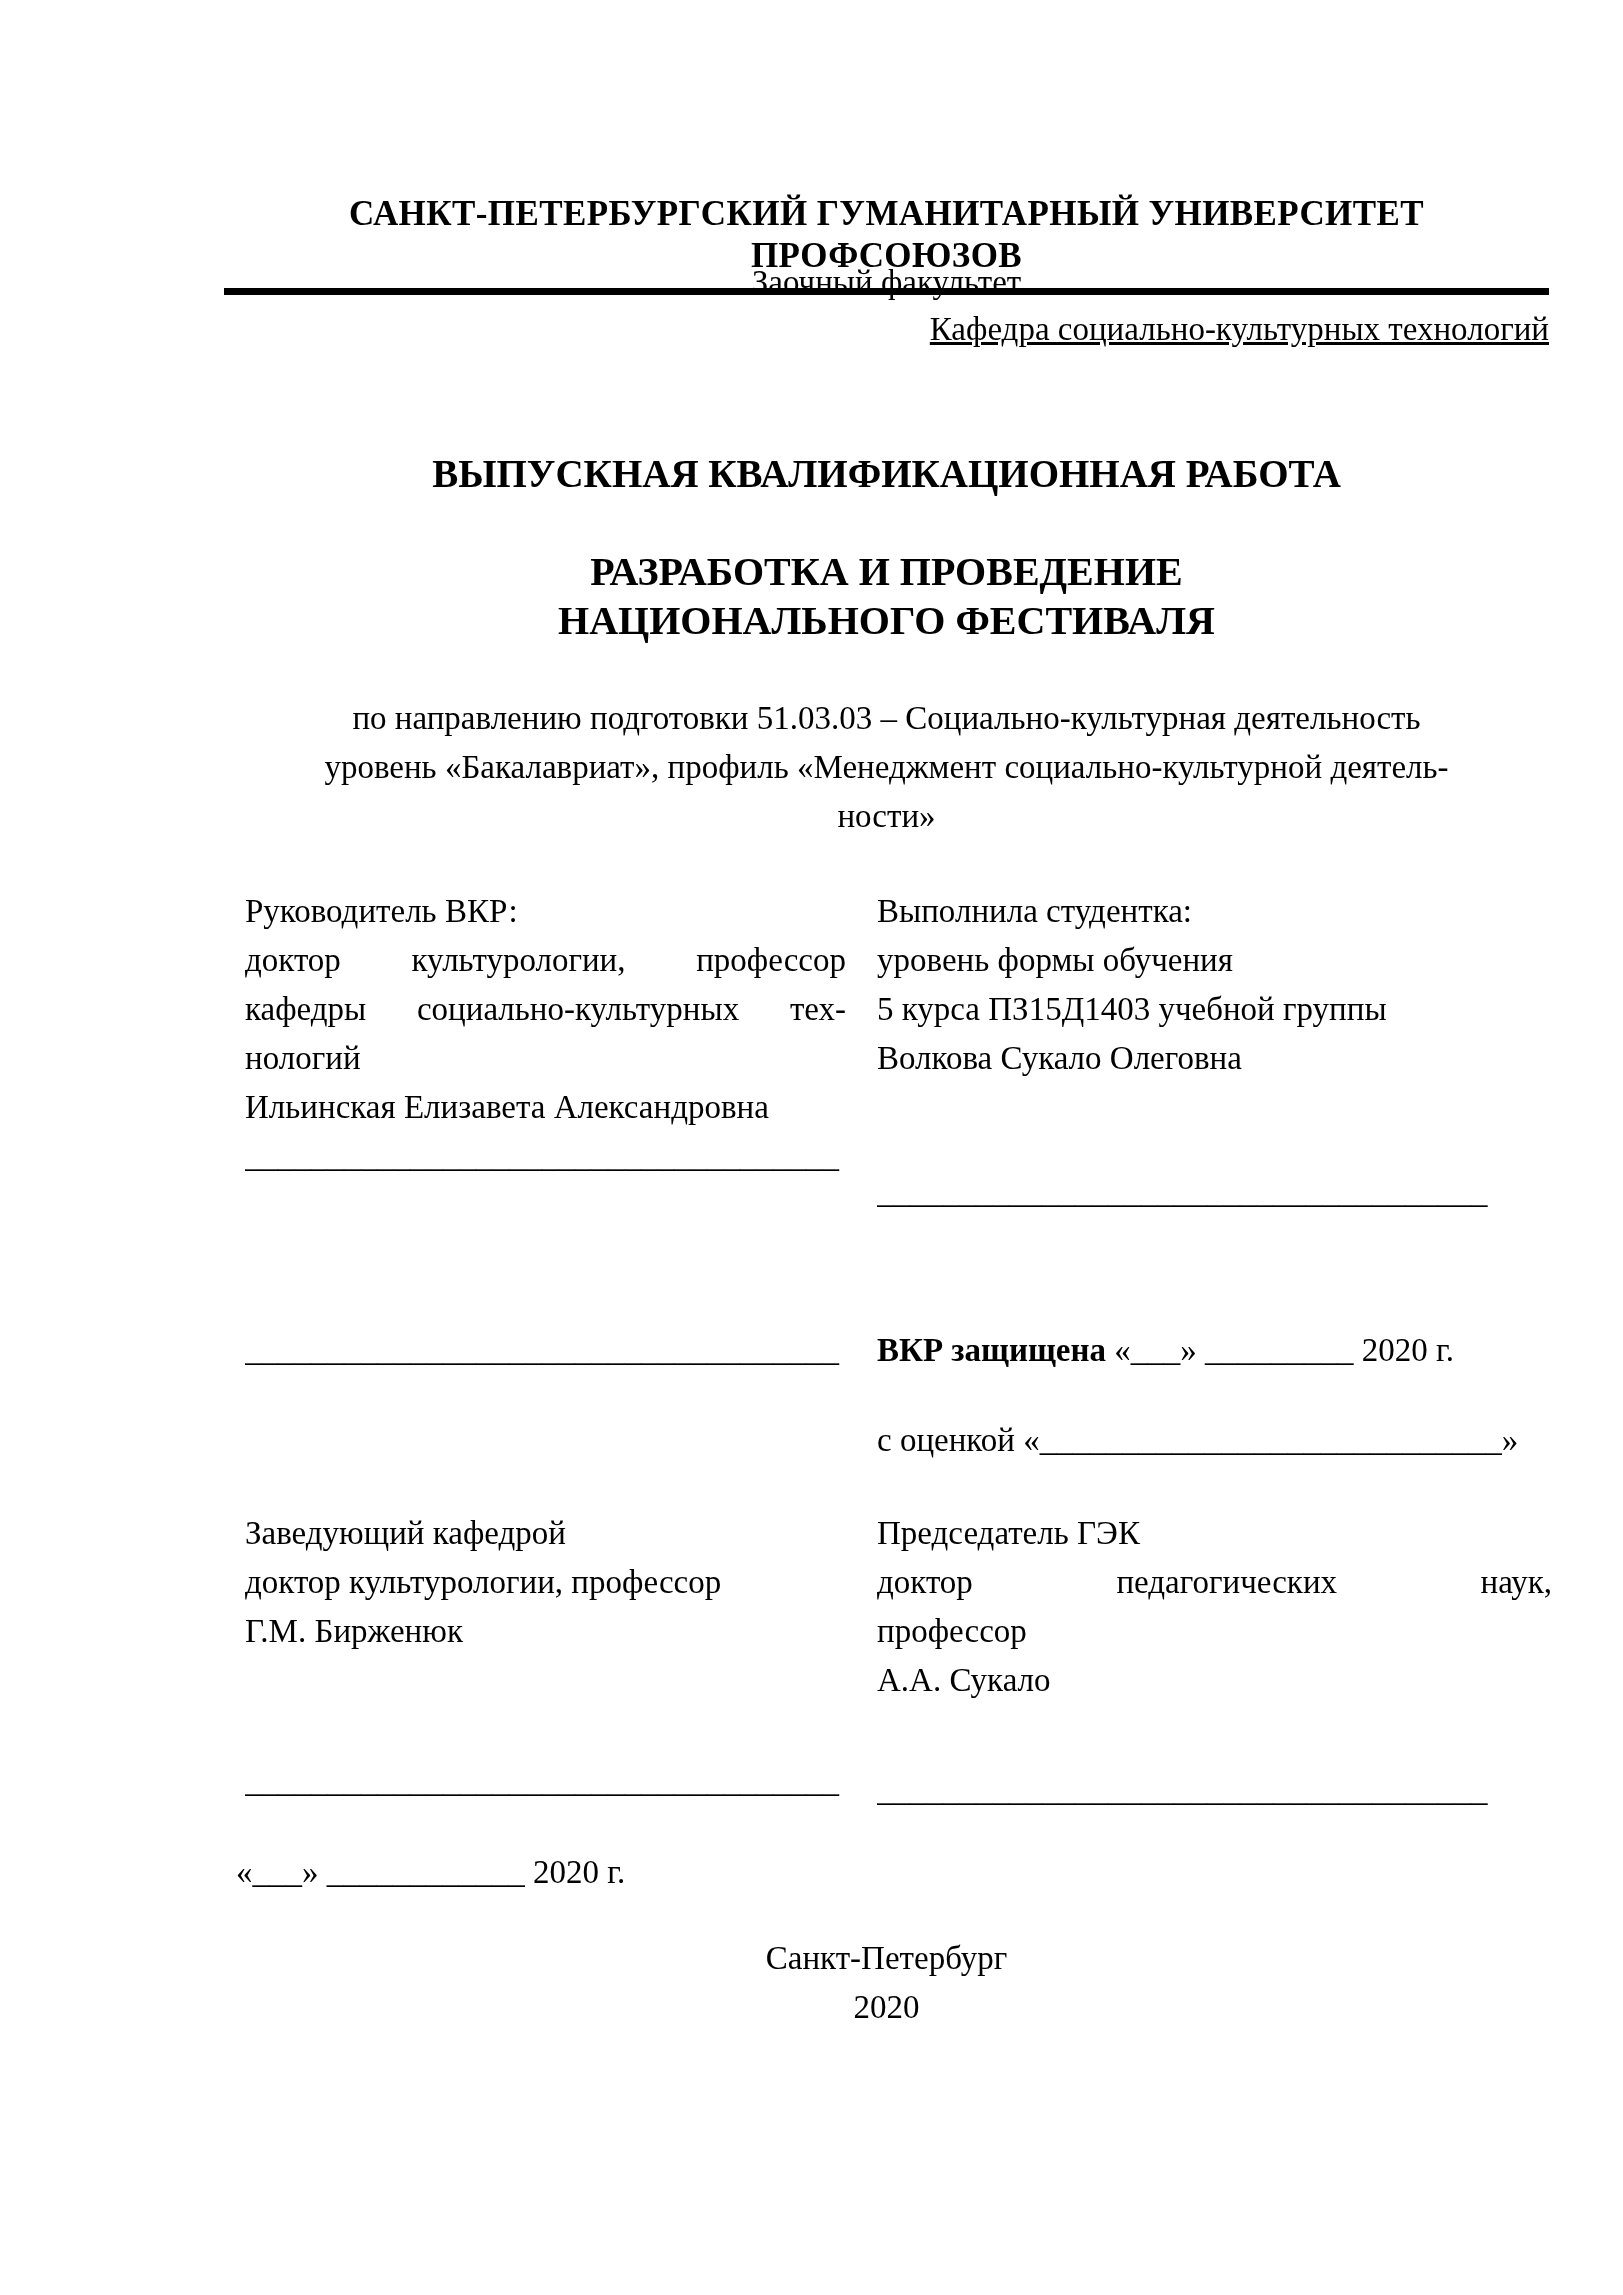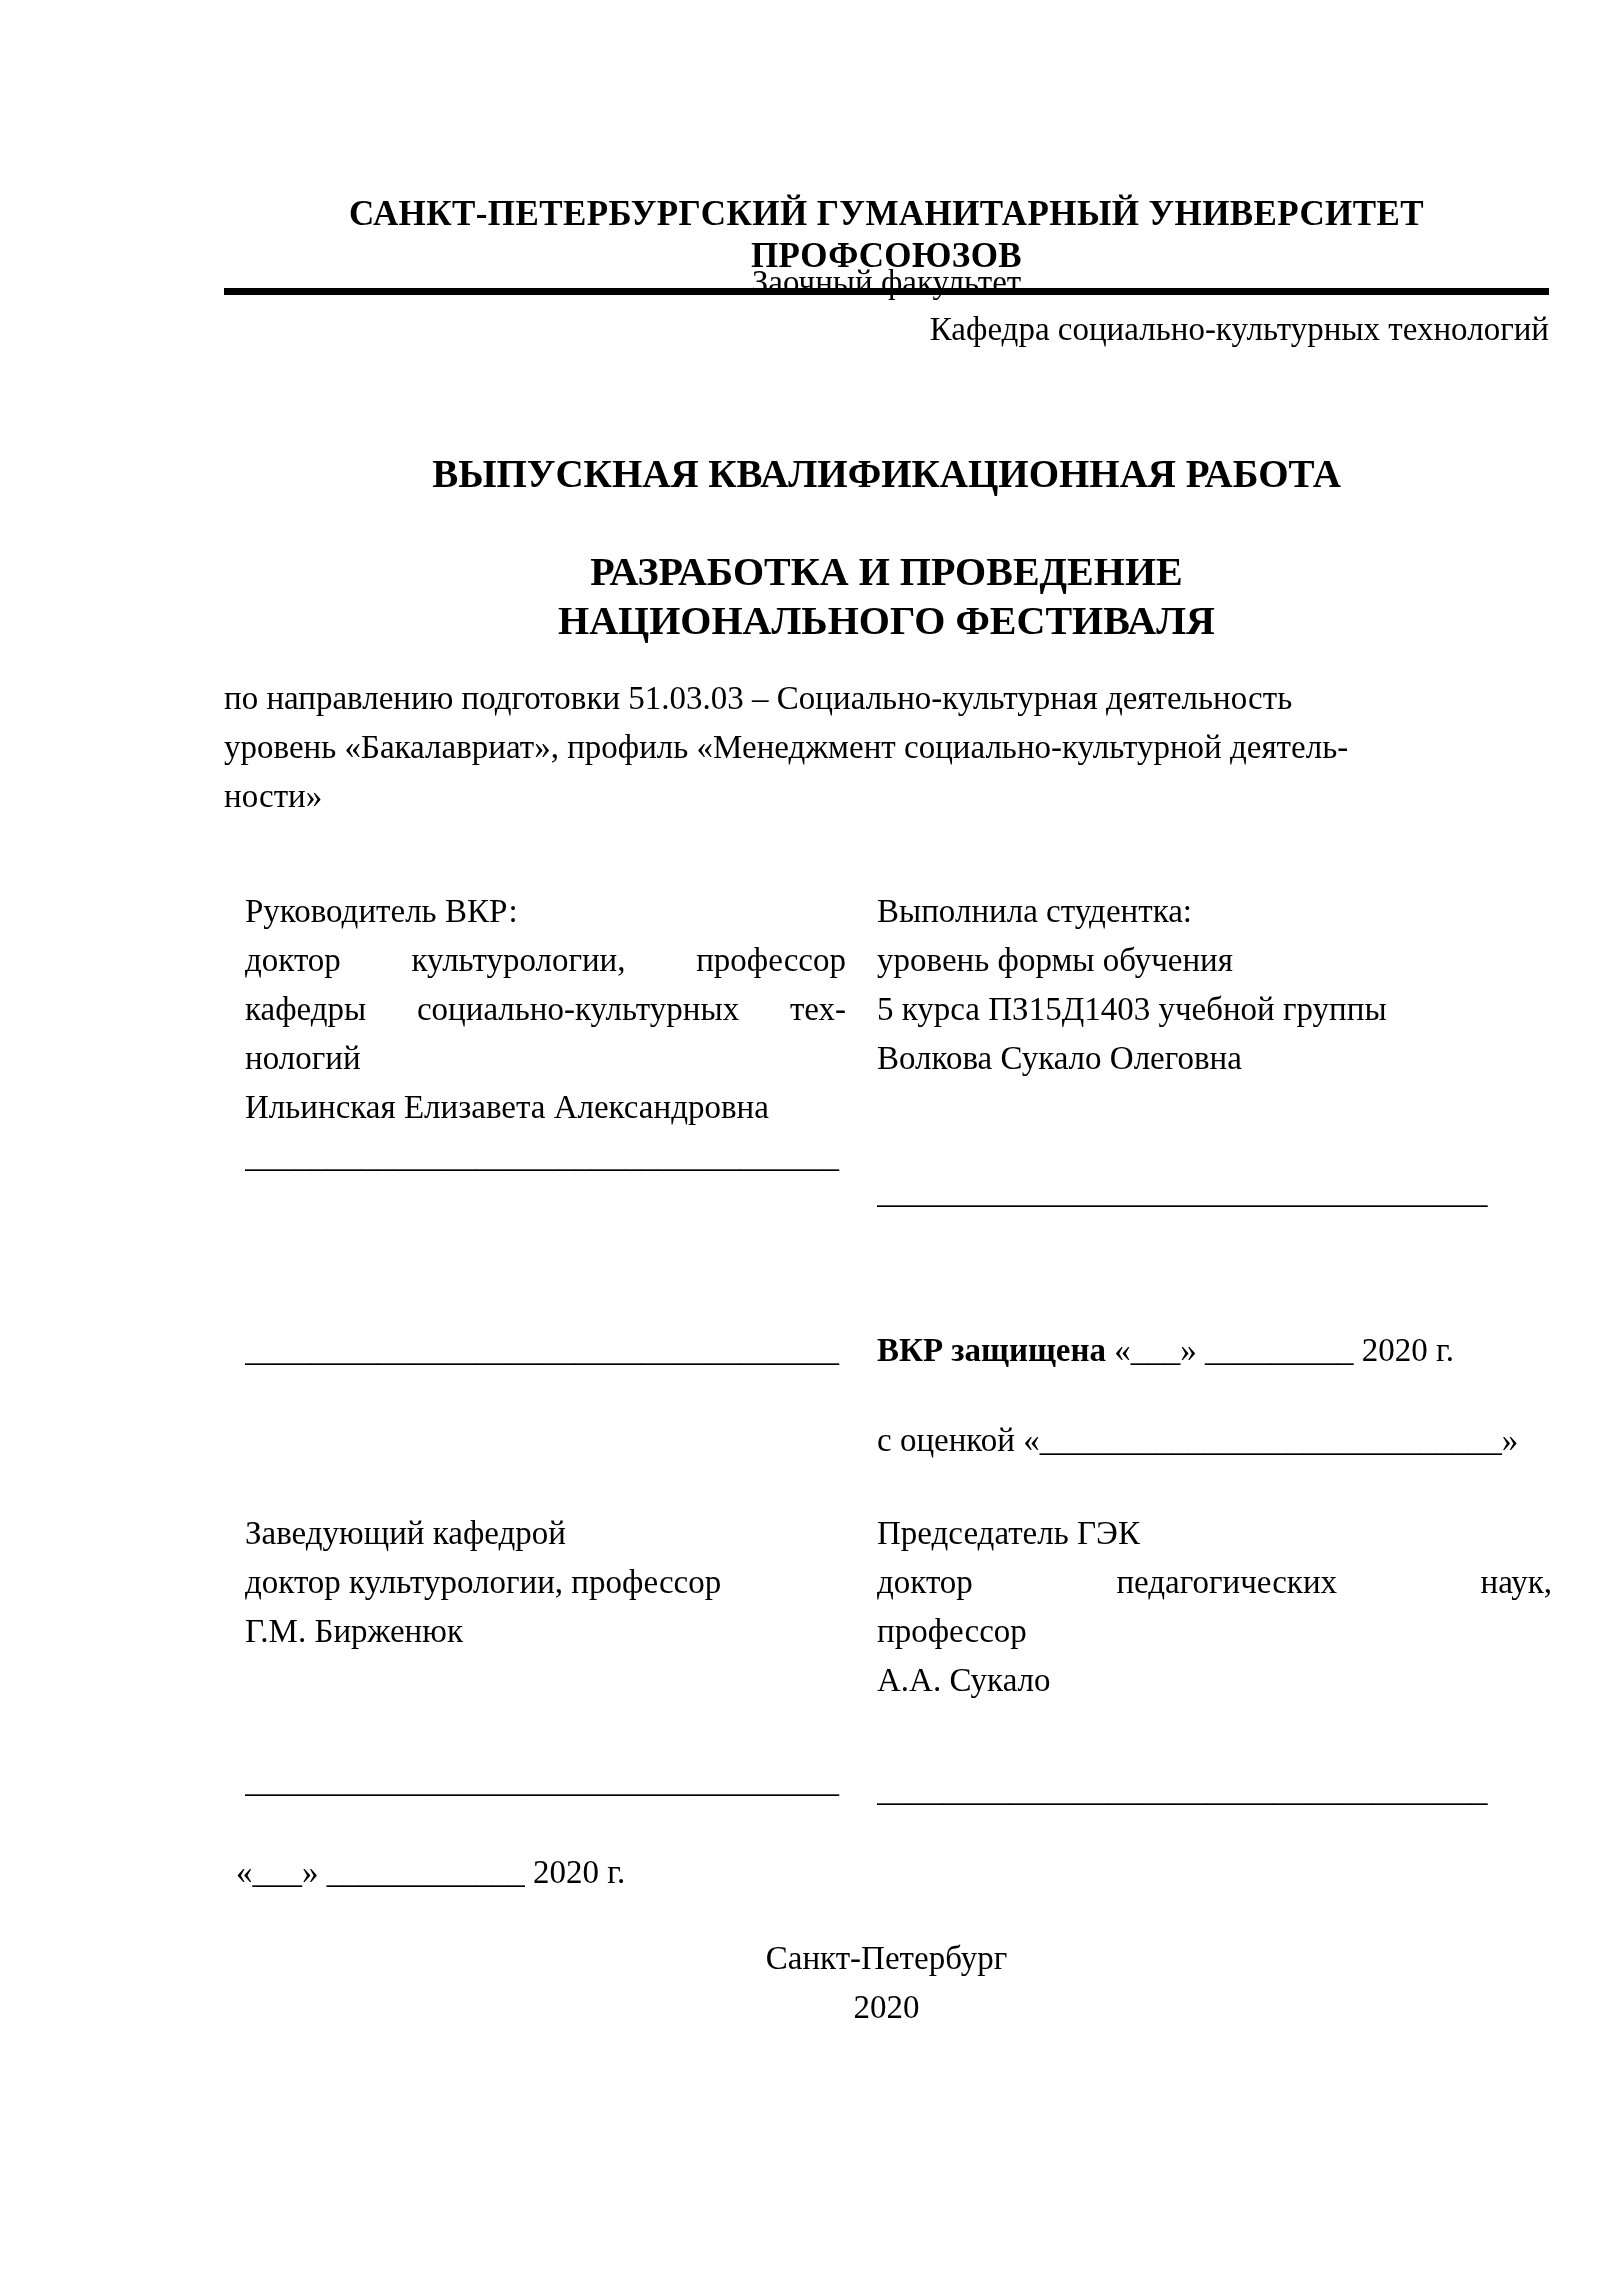--- a/index.html
+++ b/index.html
@@ -24,31 +24,31 @@
     left: 224px; top: 193px; width: 1325px;
     text-align: center;
     font-weight: bold;
     font-size: 35px;
     line-height: 42px;
     border-bottom: 7px solid #000;
     padding-bottom: 11px;
     letter-spacing: 0.4px;
   }
   .faculty    { left: 224px; top: 258px; width: 1325px; text-align: center; }
-  .department { left: 224px; top: 305px; width: 1325px; text-align: right; }
+  .department { left: 224px; top: 305px; width: 1325px; text-align: right; text-decoration: underline; }
 
   .work-type {
     left: 224px; top: 449px; width: 1325px;
     text-align: center; font-weight: bold; font-size: 39px;
   }
   .thesis-title {
     left: 224px; top: 547px; width: 1325px;
     text-align: center; font-weight: bold; font-size: 40px;
   }
-  .program { left: 224px; top: 674px; width: 1325px; }
+  .program { left: 224px; top: 694px; width: 1325px; text-align: center; }
 
   .cols {
     left: 245px; width: 1307px;
     display: grid;
     grid-template-columns: 601px 675px;
     column-gap: 31px;
   }
   .cols-1 { top: 887px; }
   .cols-2 { top: 1326px; }
   .cols-3 { top: 1509px; }

